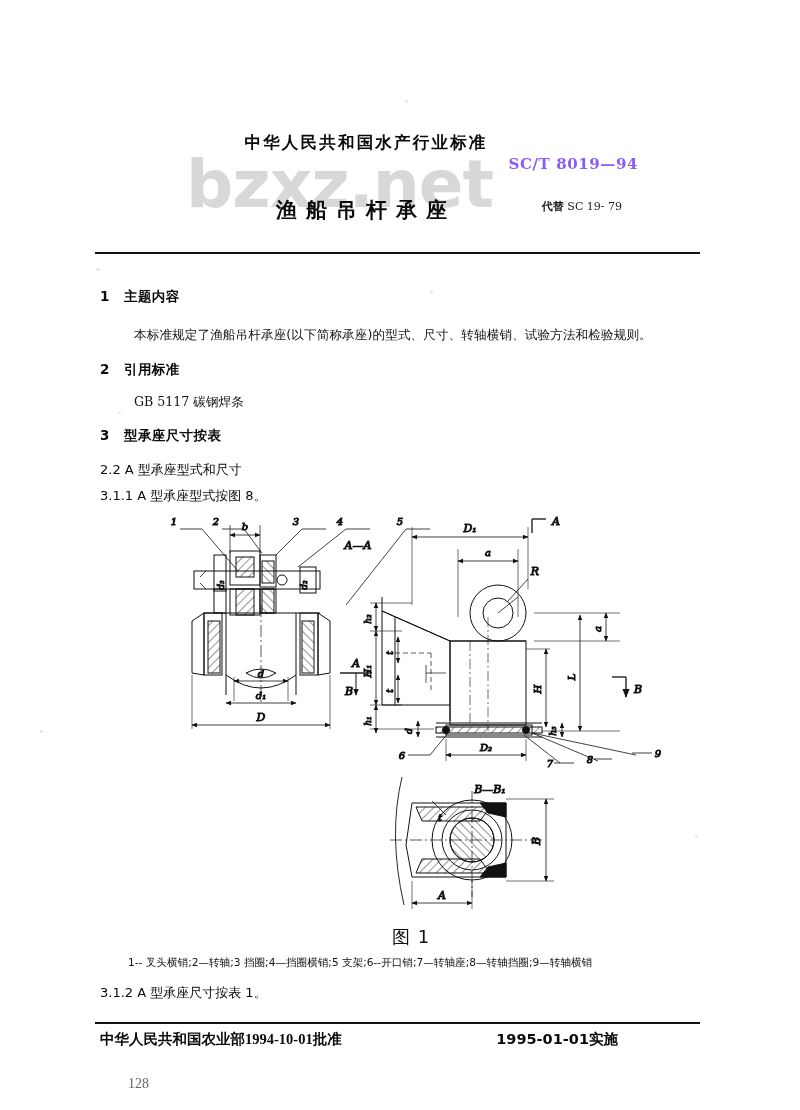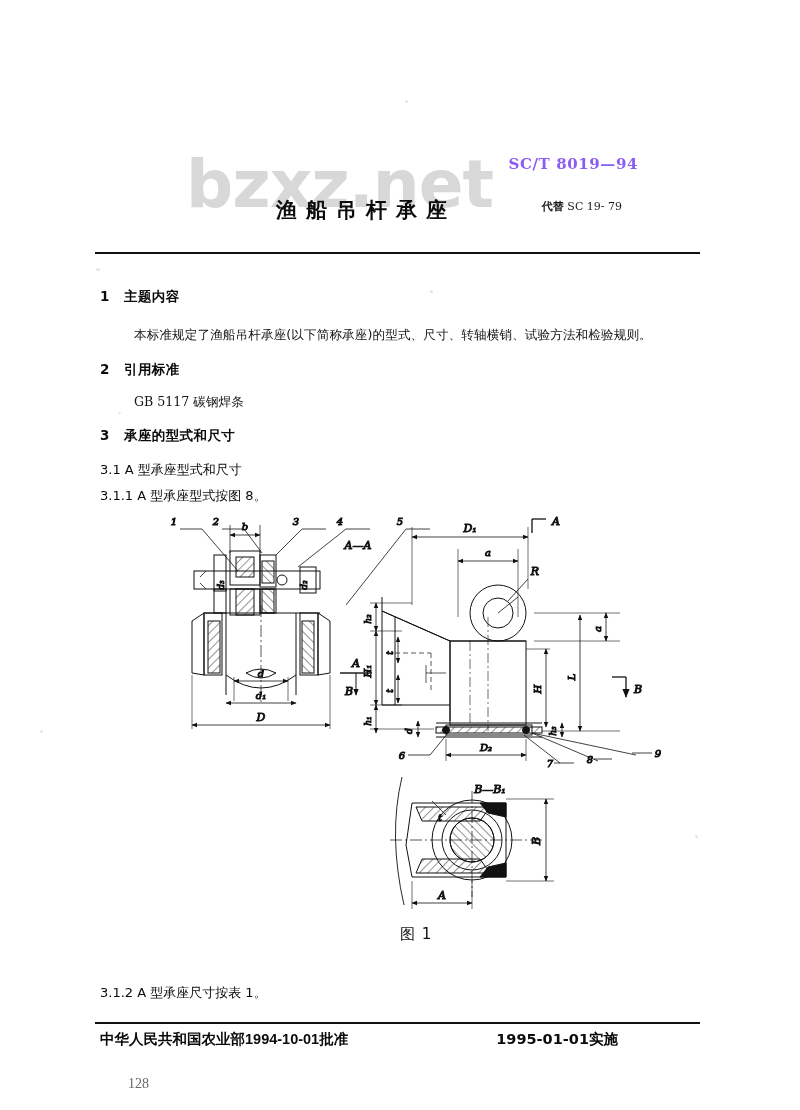--- a/index.html
+++ b/index.html
@@ -145,24 +145,23 @@
     top: 505px;
     width: 520px;
     height: 440px;
     z-index: 2;
   }
   .fig-caption {
     position: absolute;
     left: 392px;
     top: 925px;
     font-family: "DejaVu Sans", sans-serif;
-    font-size: 15px;
+    font-size: 18px;
     color: #111;
     letter-spacing: 1px;
-    margin-left: 8px;
   }
   .fig-legend {
     position: absolute;
     left: 128px;
     top: 956px;
     width: 600px;
     font-family: "DejaVu Sans", sans-serif;
     font-size: 10.6px;
     color: #111;
     letter-spacing: 0px;
@@ -175,21 +174,21 @@
     left: 95px;
     top: 1022px;
     width: 617px;
     height: 2px;
     background: #111;
   }
   .foot-left {
     position: absolute;
     left: 100px;
     top: 1030px;
-    font-family: Liberation Sans, sans-serif;
+    font-family: Liberation Serif, serif;
     font-size: 14.5px;
     font-weight: 700;
     color: #0b0b0b;
     letter-spacing: 0px;
   }
   .foot-right {
     position: absolute;
     right: 82px;
     top: 1030px;
     font-family: "DejaVu Sans", sans-serif;
@@ -227,20 +226,21 @@
 
   <div class="speck" style="left:405px;top:100px;width:3px;height:3px;"></div>
   <div class="speck" style="left:96px;top:268px;width:4px;height:3px;"></div>
   <div class="speck" style="left:430px;top:290px;width:3px;height:3px;"></div>
   <div class="speck" style="left:118px;top:412px;width:3px;height:2px;"></div>
   <div class="speck" style="left:40px;top:730px;width:3px;height:3px;"></div>
   <div class="speck" style="left:695px;top:835px;width:3px;height:3px;"></div>
 
   <div class="watermark">bzxz.net</div>
 
+  <div class="hdr-std-line">中华人民共和国水产行业标准</div>
 
   <div class="hdr-title">渔船吊杆承座</div>
 
   <div class="hdr-code">SC/T 8019—94</div>
 
   <div class="hdr-replace">
     <b>代替</b>
     <span>SC 19- 79</span>
   </div>
 
@@ -250,23 +250,23 @@
   <div class="sec-h" style="left:124px;top:288px;">主题内容</div>
 
   <div class="para" style="left:134px;top:327px;">本标准规定了渔船吊杆承座(以下简称承座)的型式、尺寸、转轴横销、试验方法和检验规则。</div>
 
   <div class="sec-n" style="left:100px;top:361px;">2</div>
   <div class="sec-h" style="left:124px;top:361px;">引用标准</div>
 
   <div class="para-serif" style="left:134px;top:394px;">GB 5117    碳钢焊条</div>
 
   <div class="sec-n" style="left:100px;top:427px;">3</div>
-  <div class="sec-h" style="left:124px;top:427px;">承座的型式和尺寸</div>
-
-  <div class="clause" style="left:100px;top:461px;">3.1   A 型承座型式和尺寸</div>
+  <div class="sec-h" style="left:124px;top:427px;">型承座尺寸按表</div>
+
+  <div class="clause" style="left:100px;top:461px;">2.2   A 型承座型式和尺寸</div>
   <div class="clause" style="left:100px;top:487px;">3.1.1   A 型承座型式按图 8。</div>
 
   <div class="figure-wrap">
     <svg width="520" height="440" viewBox="0 0 520 440">
       <defs>
         <pattern id="hatchR" width="6" height="6" patternTransform="rotate(45)" patternUnits="userSpaceOnUse">
           <line x1="0" y1="0" x2="0" y2="6" stroke="#111" stroke-width="0.9"></line>
         </pattern>
         <pattern id="hatchL" width="6" height="6" patternTransform="rotate(-45)" patternUnits="userSpaceOnUse">
           <line x1="0" y1="0" x2="0" y2="6" stroke="#111" stroke-width="0.9"></line>
@@ -492,20 +492,21 @@
         <line x1="262" y1="376" x2="262" y2="404" stroke-width="0.6"></line>
         <line x1="322" y1="376" x2="322" y2="404" stroke-width="0.6"></line>
         <line x1="262" y1="398" x2="322" y2="398" stroke-width="0.8" marker-start="url(#arrS)" marker-end="url(#arrS)"></line>
         <text x="292" y="394" font-size="11" font-style="italic" text-anchor="middle">A</text>
 
       </g>
     </svg>
   </div>
 
   <div class="fig-caption">图 1</div>
+  <div class="fig-legend">1-- 叉头横销;2—转轴;3   挡圈;4—挡圈横销;5   支架;6--开口销;7—转轴座;8—转轴挡圈;9—转轴横销</div>
 
   <div class="clause" style="left:100px;top:984px;">3.1.2   A 型承座尺寸按表 1。</div>
 
   <div class="rule-bot"></div>
   <div class="foot-left">中华人民共和国农业部1994-10-01批准</div>
   <div class="foot-right">1995-01-01实施</div>
   <div class="page-num">128</div>
 </div>
 
 </body></html>

